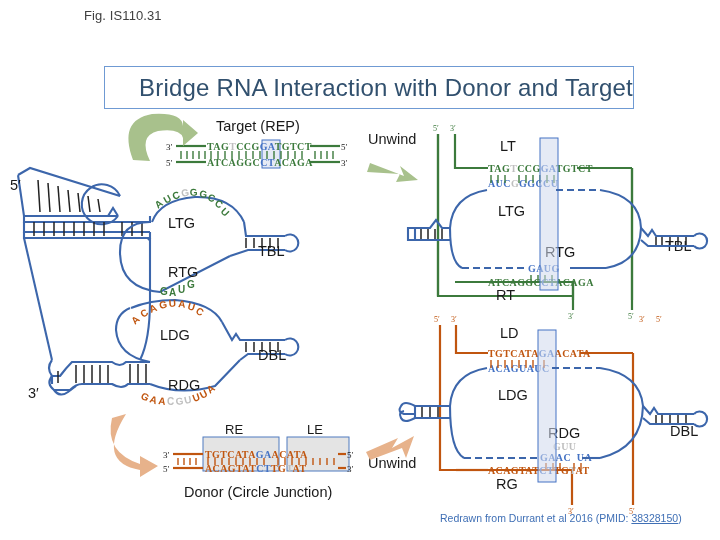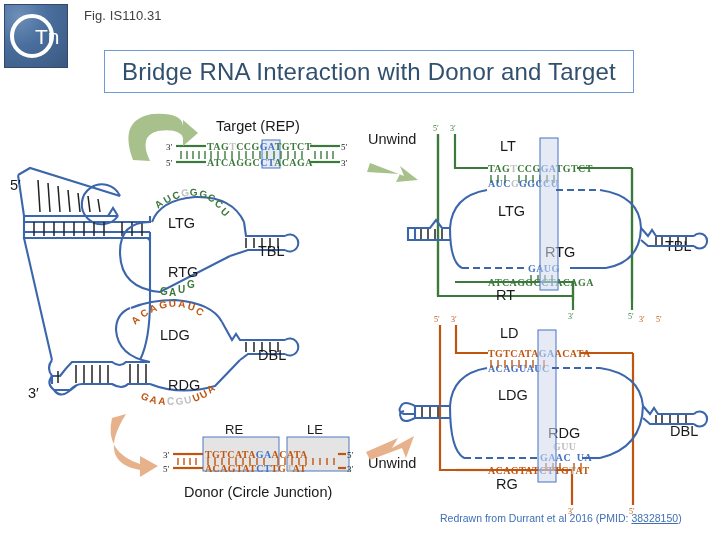--- a/index.html
+++ b/index.html
@@ -13,23 +13,23 @@
     background:
       radial-gradient(circle at 22% 18%, #6d8fb8 0%, #4a6f9e 42%, #39587f 100%);
     border:1px solid #2f4a6b;
   }
   .logo svg{display:block;}
   .figno{
     position:absolute;left:84px;top:8px;font-size:13px;color:#404040;
     letter-spacing:.1px;
   }
   .title-box{
-    position:absolute;left:104px;top:50px;width:528px;height:41px;
+    position:absolute;left:104px;top:66px;width:528px;height:41px;
     border:1.2px solid #6f9ad3;background:#ffffff;
-    display:flex;align-items:center;justify-content:center;
+    display:flex;align-items:center;justify-content:flex-end;
   }
   .title-box span{
     font-size:24px;color:#31506e;white-space:nowrap;letter-spacing:.2px;
   }
   .credit{
     position:absolute;left:440px;top:512px;font-size:10.5px;color:#3f6fb5;
   }
   .credit a{color:#3f6fb5;text-decoration:underline;}
   svg.diagram{position:absolute;left:0;top:0;}
   text{font-family:"Liberation Sans", sans-serif;}
@@ -53,39 +53,20 @@
   .hlbox{fill:#cfd9ec;fill-opacity:.55;stroke:#4472c4;stroke-width:1;}
   .hlboxgrey{fill:#c9c9c9;fill-opacity:.5;stroke:#4f7bbf;stroke-width:1;}
   .arrowG{fill:#a8c18c;}
   .arrowO{fill:#e7b28b;}
 </style>
 </head>
 <body>
 
 <div id="stage">
 
-  <div class="logo">
-    <svg width="62" height="62" viewBox="0 0 62 62">
-      <circle cx="27" cy="31" r="20" fill="none" stroke="#ffffff" stroke-width="4"></circle>
-      <rect x="28" y="14" width="24" height="22" fill="none"></rect>
-      <path d="M30 16 L52 16 L52 40 L30 40 Z" fill="none"></path>
-      <rect x="29" y="17" width="24" height="20" fill="#4a6f9e" opacity="0"></rect>
-      <text x="30" y="39" class="lbl" style="font-size:21px;fill:#ffffff">Tn</text>
-      <rect x="28" y="16" width="10" height="26" fill="none"></rect>
-      <path d="M40 12 L56 12 L56 50 L40 50 Z" fill="none"></path>
-      <path d="M45 31 m -19 0 a 19 19 0 0 1 19 -19" fill="none" stroke="none"></path>
-      <rect x="30" y="18" width="23" height="18" fill="none"></rect>
-      <path d="M31 22 L53 22" stroke="none"></path>
-      <rect x="27" y="11" width="28" height="10" fill="#4a6f9e" opacity="0.0"></rect>
-      <path d="M34 11 L34 11"></path>
-      <rect x="26" y="22" width="8" height="18" fill="#4a6f9e" opacity="0"></rect>
-      <path d="M27 31 m 0 -20 l 0 0"></path>
-      <rect x="27" y="20" width="26" height="3" fill="#4a6f9e" opacity="0"></rect>
-    </svg>
-  </div>
 
   <div class="figno">Fig. IS110.31</div>
 
   <div class="title-box">
     <span>Bridge RNA Interaction with Donor and Target</span>
   </div>
 
   <div class="credit">
     <span>Redrawn from Durrant et al 2016 (PMID: </span><a href="#">38328150</a><span>)</span>
   </div>

